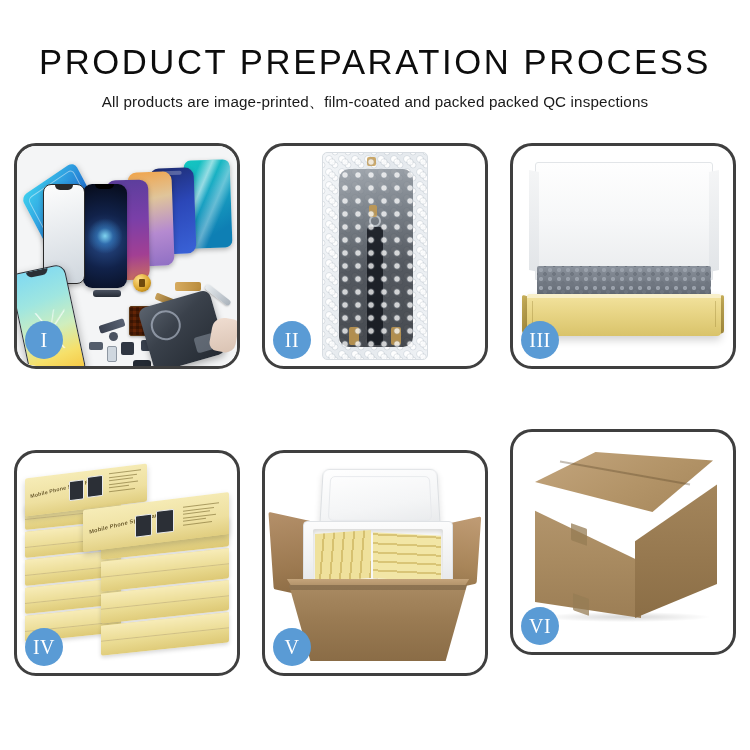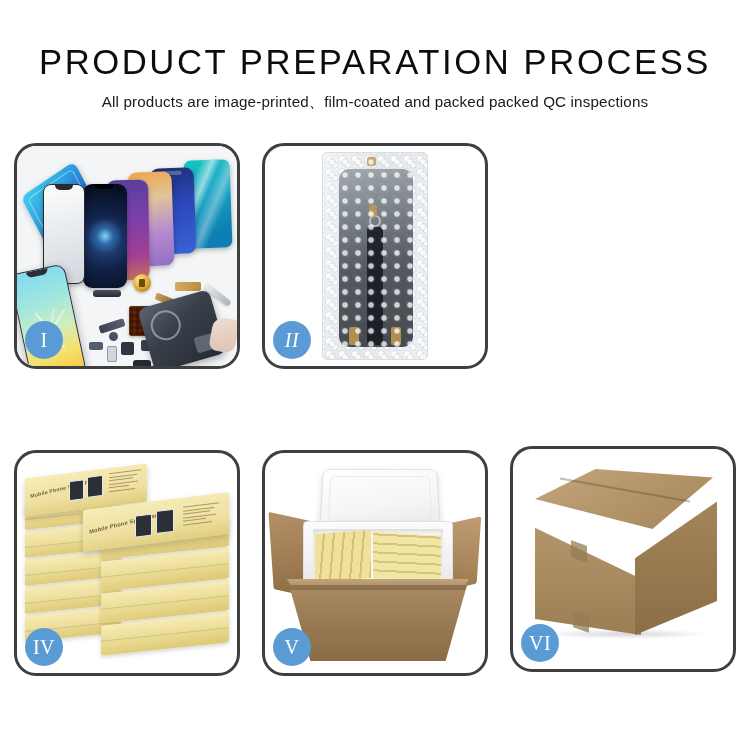--- a/index.html
+++ b/index.html
@@ -434,36 +434,46 @@
         <div class="comp sq7"></div>
         <div class="comp sq8"></div>
 
         <div class="back-cover"></div>
         <div class="tweezer"></div>
         <div class="hand"></div>
       </div>
       <div class="badge">I</div>
     </div>
 
-    <div class="panel" style="left:262px; top:143px;font-style:italic;">
+    <div class="panel" style="left:262px; top:143px;">
       <div class="scene">
         <div class="bubble-bag">
           <div class="bb-inner"></div>
           <div class="bb-flex"></div>
           <div class="bb-conn"></div>
           <div class="bb-tab t1"></div>
           <div class="bb-tab t2"></div>
           <div class="bb-tab t3"></div>
           <div class="bb-tab t4"></div>
           <div class="bb-overlay"></div>
         </div>
       </div>
       <div class="badge">II</div>
     </div>
 
+    <div class="panel" style="left:510px; top:143px;">
+      <div class="scene">
+        <div class="box3-lid"></div>
+        <div class="box3-foam"></div>
+        <div class="box3-sideL"></div>
+        <div class="box3-sideR"></div>
+        <div class="box3-base"></div>
+      </div>
+      <div class="badge">III</div>
+    </div>
 
     <div class="panel" style="left:14px; top:450px;">
       <div class="scene">
         <div class="stackwrap">
           <div class="sbox sb-l1">
               <span class="face"></span>
             </div>
           <div class="sbox sb-l2">
               <span class="face"></span>
             </div>
@@ -531,21 +541,21 @@
         <div class="v-inner">
           <span class="ystack-a"></span>
           <span class="ystack-b"></span>
         </div>
         <div class="v-lip"></div>
         <div class="v-front"></div>
       </div>
       <div class="badge">V</div>
     </div>
 
-    <div class="panel" style="left:510px; top:446px;">
+    <div class="panel" style="left:510px; top:429px;">
       <div class="scene">
         <div class="c-shadow"></div>
         <div class="c-top"></div>
         <div class="c-left"></div>
         <div class="c-right"></div>
         <div class="c-seam"></div>
         <div class="c-tape1"></div>
         <div class="c-tape2"></div>
       </div>
       <div class="badge">VI</div>

